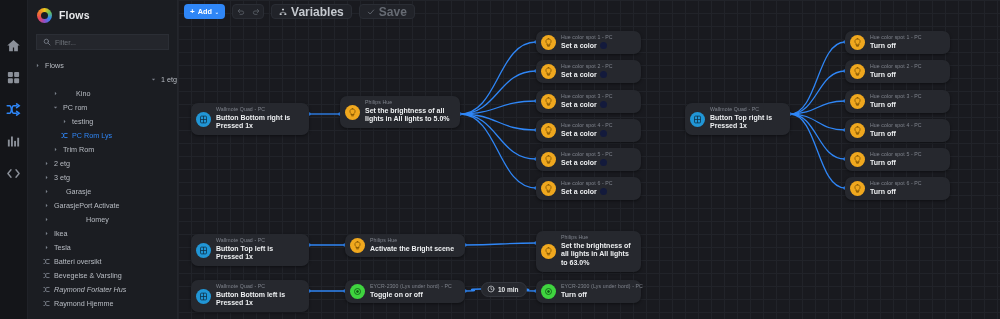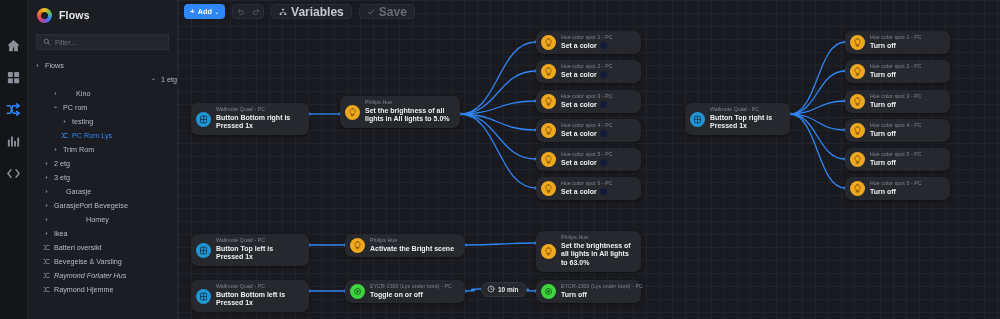--- a/index.html
+++ b/index.html
@@ -305,37 +305,45 @@
             </svg>
           </span>
           <span>Garasje</span>
         </div>
         <div class="tree-item" style="padding-left: 15px;">
           <span class="caret">
             <svg viewBox="0 0 24 24" fill="currentColor">
               <path d="M9 4l8 8-8 8z"></path>
             </svg>
           </span>
-          <span>GarasjePort Bevegelse</span>
+          <span>GarasjePort Activate</span>
         </div>
         <div class="tree-item" style="padding-left: 15px; gap: 36px;">
           <span class="caret">
             <svg viewBox="0 0 24 24" fill="currentColor">
               <path d="M9 4l8 8-8 8z"></path>
             </svg>
           </span>
           <span>Homey</span>
         </div>
         <div class="tree-item" style="padding-left: 15px;">
           <span class="caret">
             <svg viewBox="0 0 24 24" fill="currentColor">
               <path d="M9 4l8 8-8 8z"></path>
             </svg>
           </span>
           <span>Ikea</span>
+        </div>
+        <div class="tree-item" style="padding-left: 15px;">
+          <span class="caret">
+            <svg viewBox="0 0 24 24" fill="currentColor">
+              <path d="M9 4l8 8-8 8z"></path>
+            </svg>
+          </span>
+          <span>Tesla</span>
         </div>
         <div class="tree-item" style="padding-left: 15px;">
           <span class="leaf-icon dim">
             <svg viewBox="0 0 24 24" fill="none" stroke="currentColor" stroke-width="3" stroke-linecap="round">
               <path d="M3 5h3c3 0 3 14 6 14h9"></path>
               <path d="M3 19h3c3 0 3-14 6-14h9"></path>
             </svg>
           </span>
           <span>Batteri oversikt</span>
         </div>

